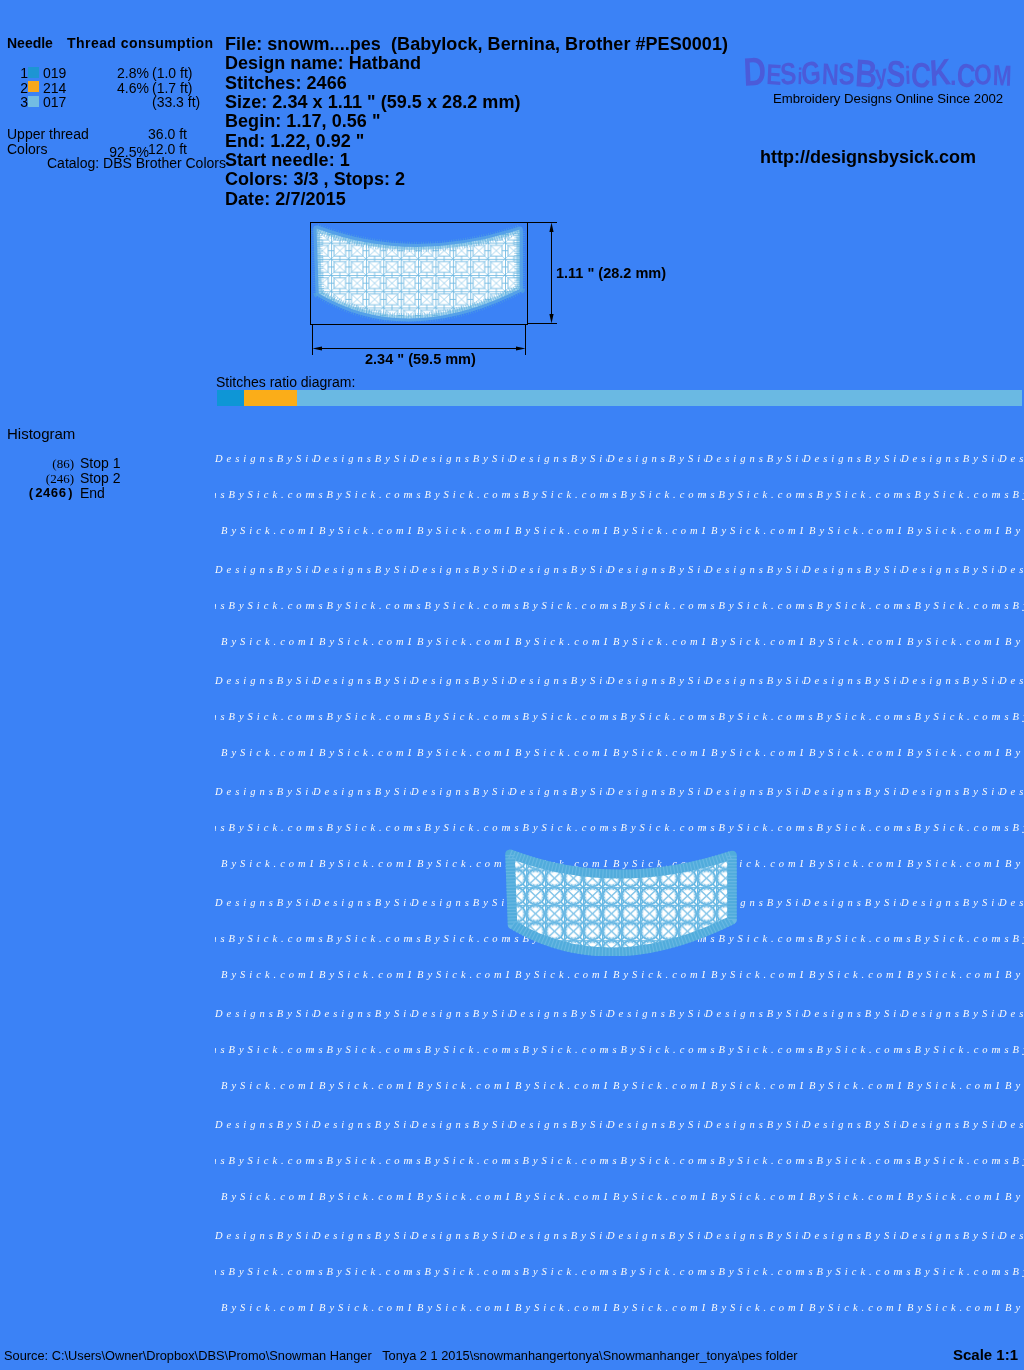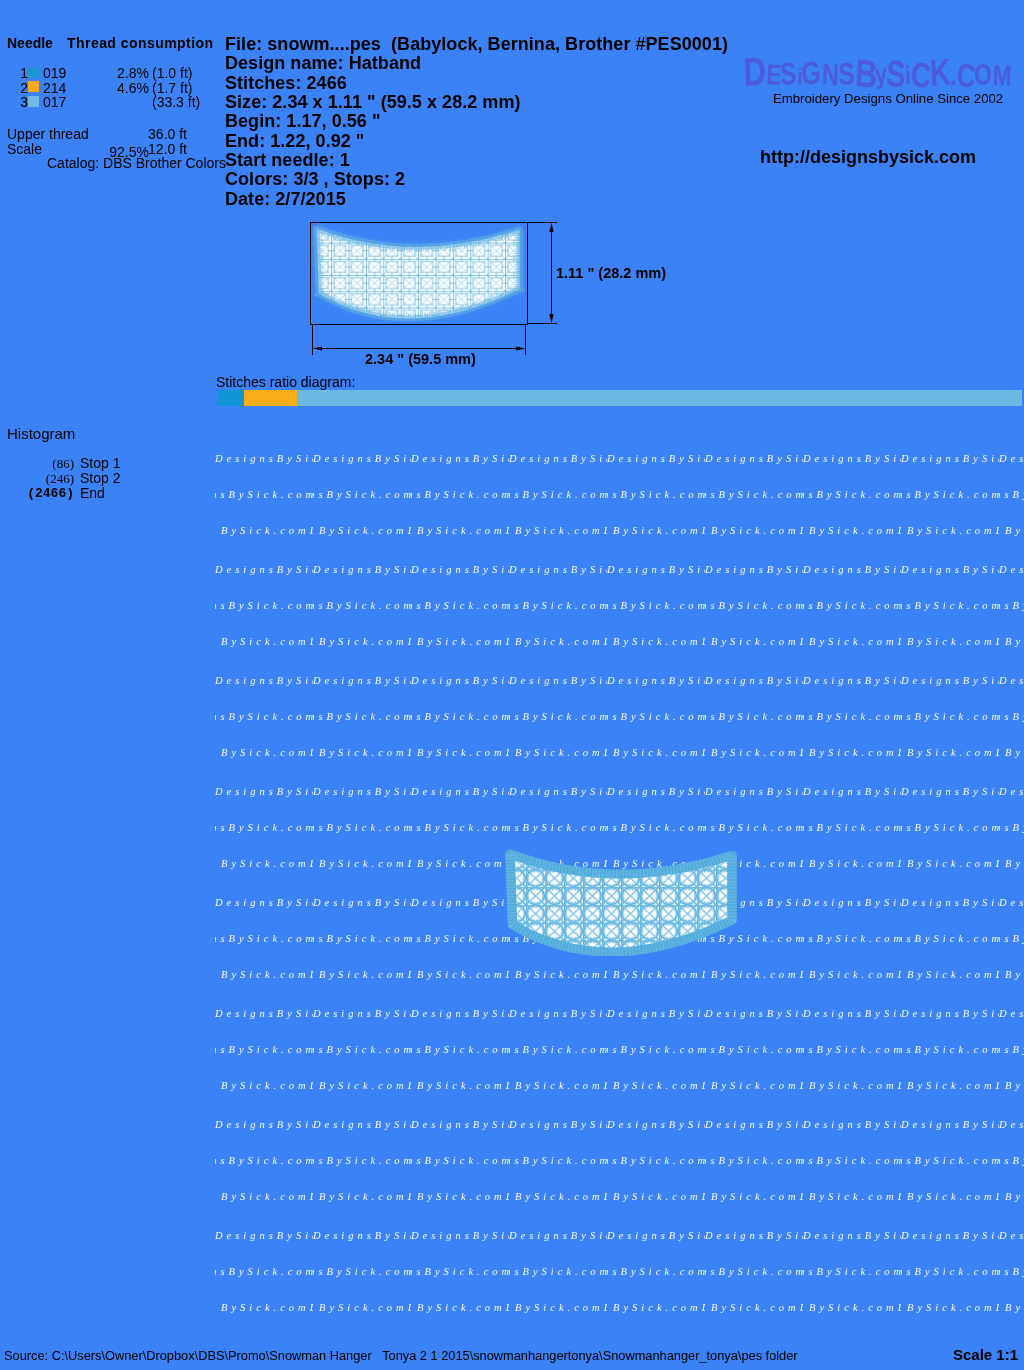--- a/index.html
+++ b/index.html
@@ -49,21 +49,21 @@
   <span class="abs" style="top:4px;right:71px;margin-top:46px;">92.5%</span>
   <span class="abs" style="top:0;left:152px;">(33.3 ft)</span>
 </div>
 
 <div class="abs" style="left:0;top:126px;font-size:14px;width:220px;">
   <span class="abs" style="top:0;left:7px;">Upper thread</span>
   <span class="abs" style="top:0;right:33px;">36.0 ft</span>
 </div>
 
 <div class="abs" style="left:0;top:140.5px;font-size:14px;width:220px;">
-  <span class="abs" style="top:0;left:7px;">Scale</span>
+  <span class="abs" style="top:0;left:7px;">Colors</span>
   <span class="abs" style="top:0;right:33px;">12.0 ft</span>
 </div>
 
 <div class="abs" style="left:7px;top:155px;font-size:14px;margin-left:40px;">Catalog: DBS Brother Colors</div>
 
 <div class="abs b" style="left:225px;top:35px;font-size:18px;letter-spacing:0.05px;line-height:19.35px;">File: snowm....pes  (Babylock, Bernina, Brother #PES0001)
 Design name: Hatband
 Stitches: 2466
 Size: 2.34 x 1.11 " (59.5 x 28.2 mm)
 Begin: 1.17, 0.56 "

